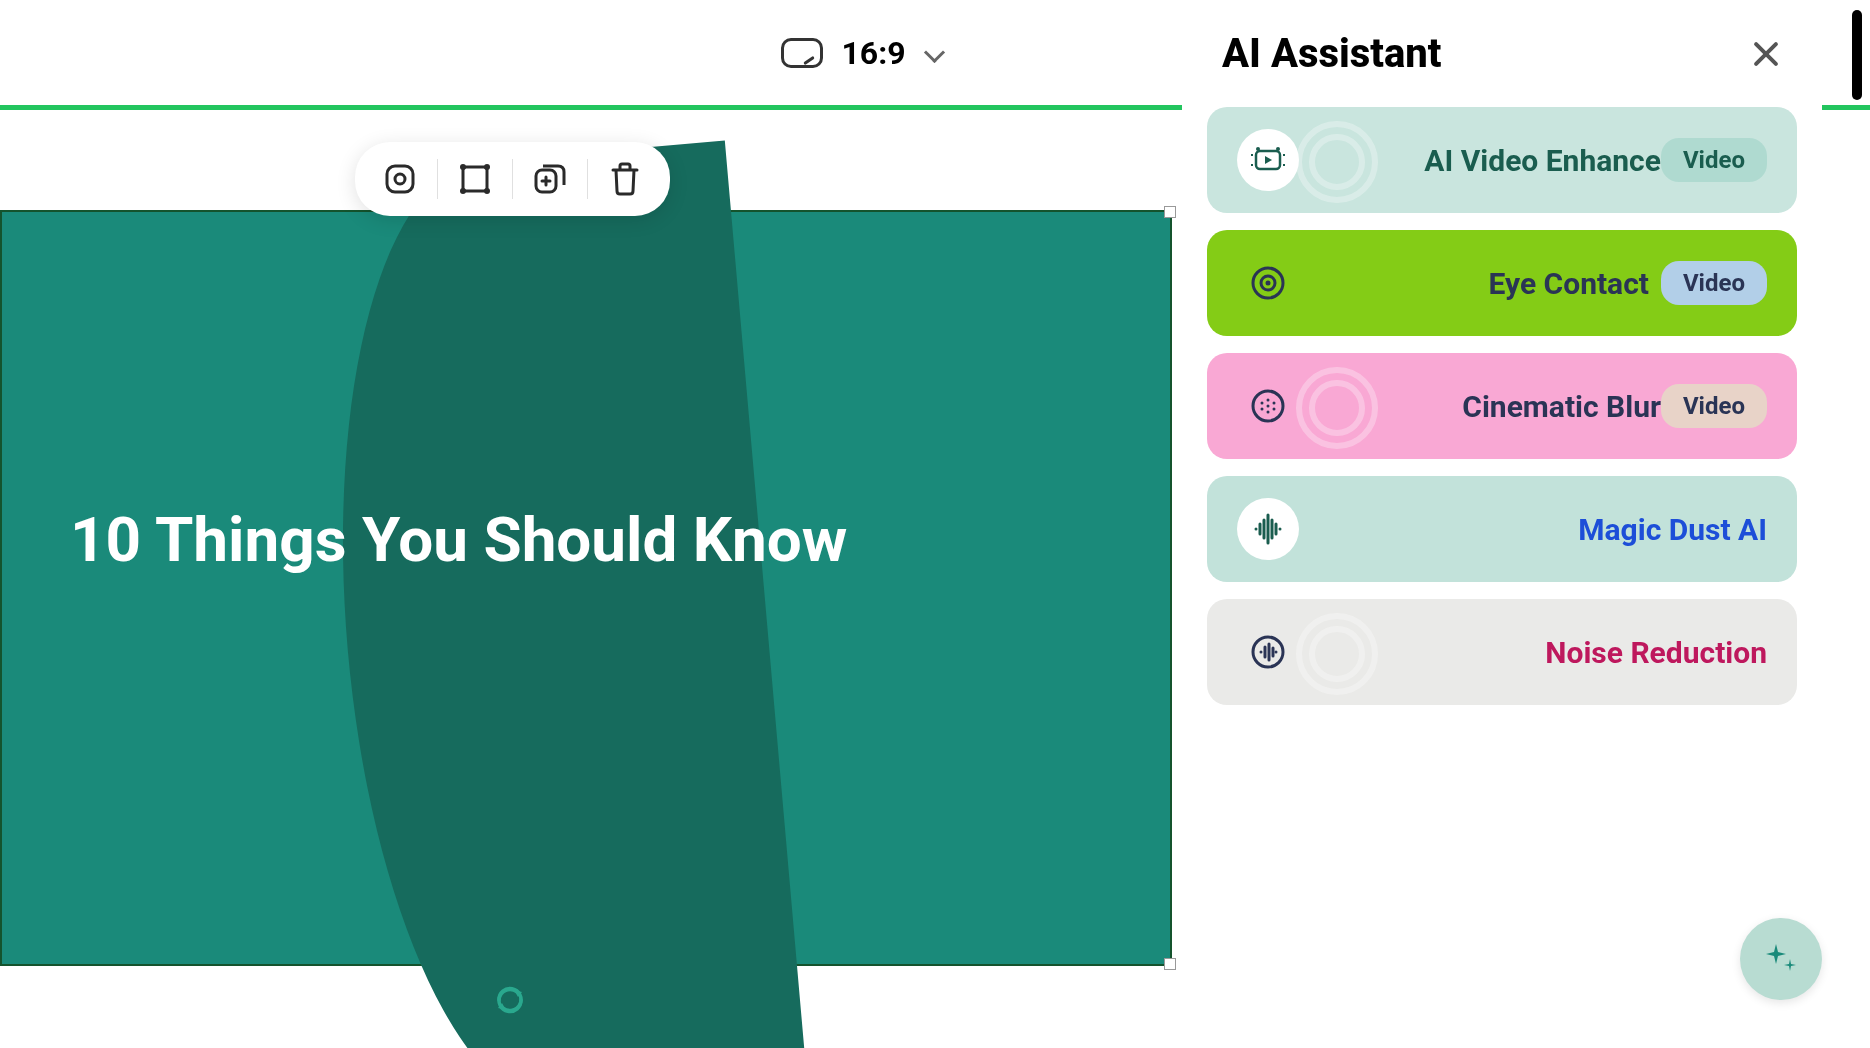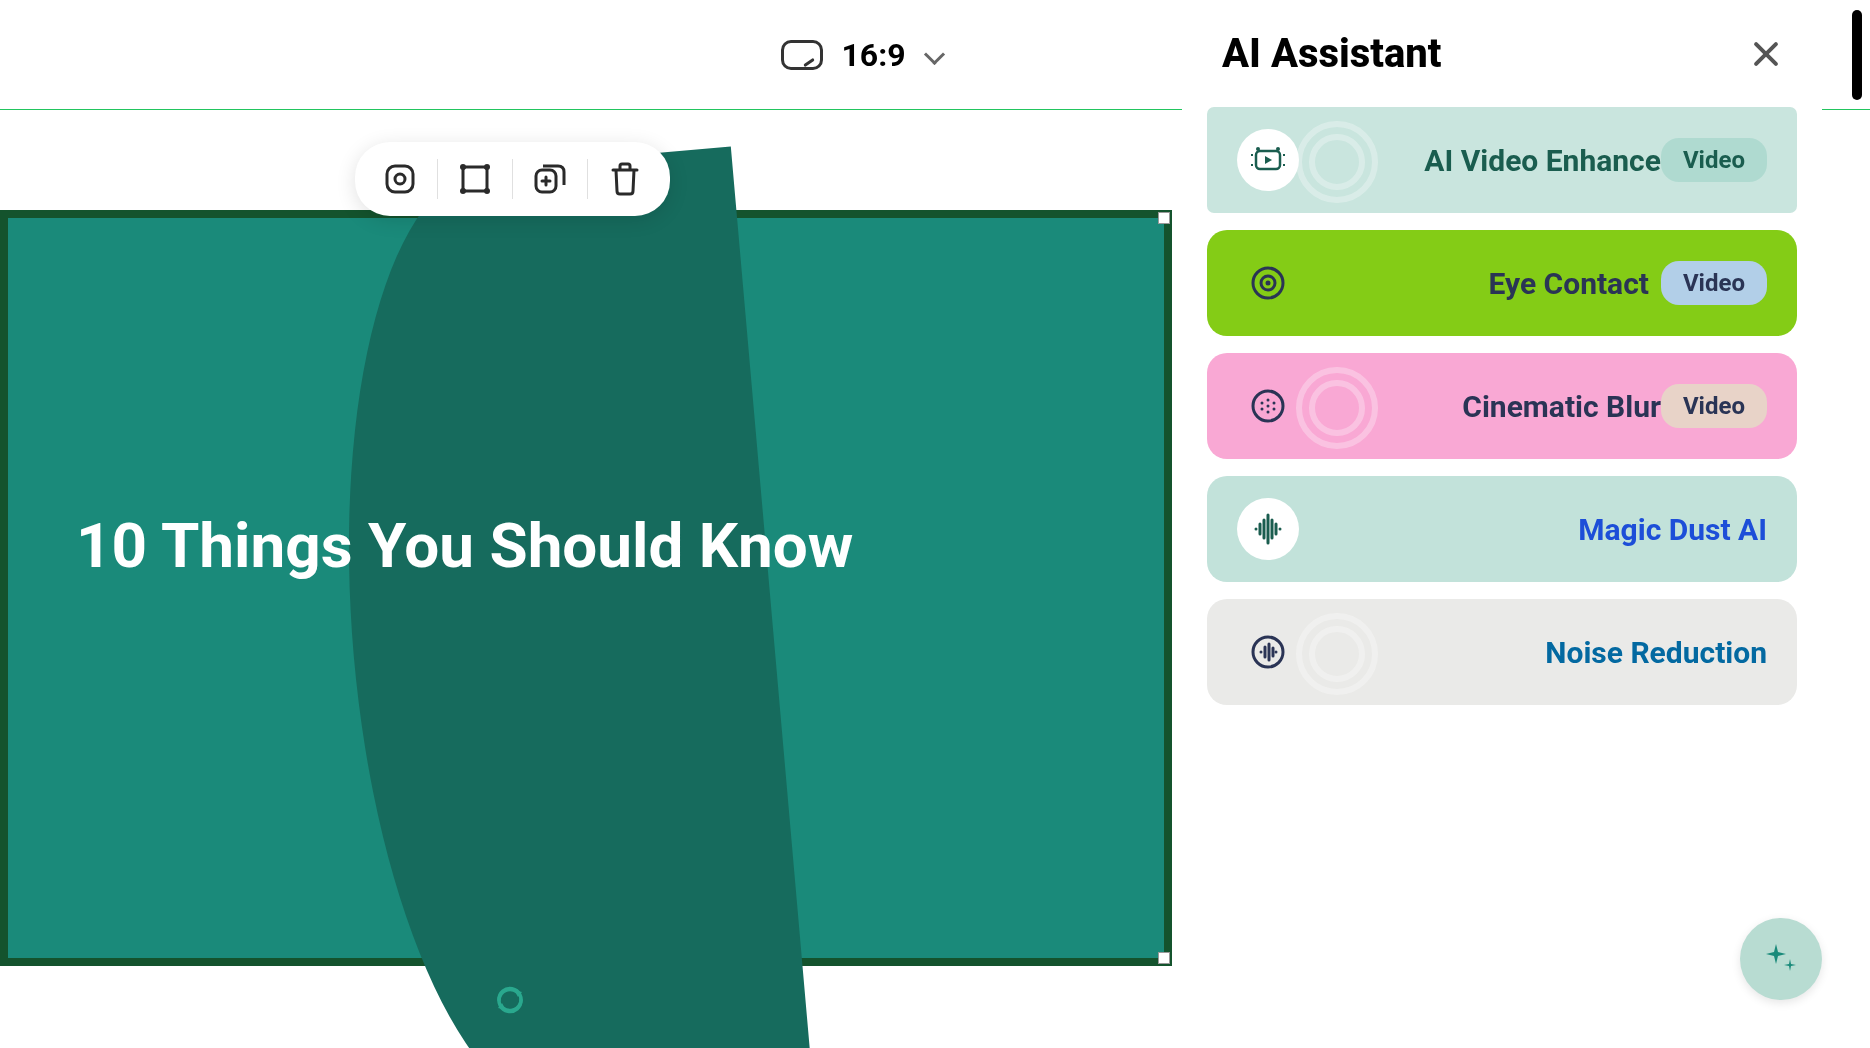--- a/index.html
+++ b/index.html
@@ -17,21 +17,21 @@
       overflow: hidden;
     }
     
     .top-bar {
       width: 100%;
       height: 110px;
       display: flex;
       align-items: center;
       justify-content: center;
       gap: 20px;
-      border-bottom: 1px solid #22c55e;
+      border-bottom: 5px solid #22c55e;
     }
     
     .aspect-ratio-control {
       display: flex;
       align-items: center;
       gap: 18px;
       margin-left: -145px;
     }
     
     .aspect-icon {
@@ -78,21 +78,21 @@
       transform: rotate(45deg);
     }
     
     .canvas-area {
       position: relative;
       width: 1172px;
       height: 756px;
       margin-left: 0;
       margin-top: 100px;
       background: #1a8a7a;
-      border: 8px solid #14532d;
+      border: 2px solid #14532d;
     }
     
     .canvas-blob {
       position: absolute;
       top: -55px;
       left: 345px;
       width: 420px;
       height: 950px;
       background: #166b5d;
       border-radius: 50% 0 0 50% / 60% 0 0 60%;
@@ -242,37 +242,37 @@
       flex: 1;
     }
     
     .ai-option-badge {
       padding: 8px 22px;
       border-radius: 18px;
       font-size: 24px;
       font-weight: 700;
     }
     
-    .opt-enhance { background: #c9e5de; border-radius: 7px; }
+    .opt-enhance { background: #c9e5de; }
     .opt-enhance .ai-option-label { color: #1a5d4f; }
     .opt-enhance .ai-option-badge { background: #afdad0; color: #1a5d4f; }
     
     .opt-eye { background: #84cc16; gap: 12px; }
     .opt-eye .ai-option-label { color: #2a3455; }
     .opt-eye .ai-option-badge { background: #b2cfe8; color: #2a3455; }
     
     .opt-blur { background: #f9a8d4; }
     .opt-blur .ai-option-label { color: #2a3455; }
     .opt-blur .ai-option-badge { background: #e8d3c8; color: #2a3455; }
     
     .opt-dust { background: #c2e2da; }
     .opt-dust .ai-option-label { color: #1d4ed8; }
     
     .opt-noise { background: #eaeae8; }
-    .opt-noise .ai-option-label { color: #0369a1; }
+    .opt-noise .ai-option-label { color: #be185d; }
     .opt-noise .ai-option-icon { background: transparent; }
     
     .opt-level { background: #c9dcf0; }
     .opt-level .ai-option-label { color: #2a3455; }
     .opt-level .ai-option-icon { background: transparent; }
     
     .bg-wave {
       position: absolute;
       top: 10px;
       left: 85px;

